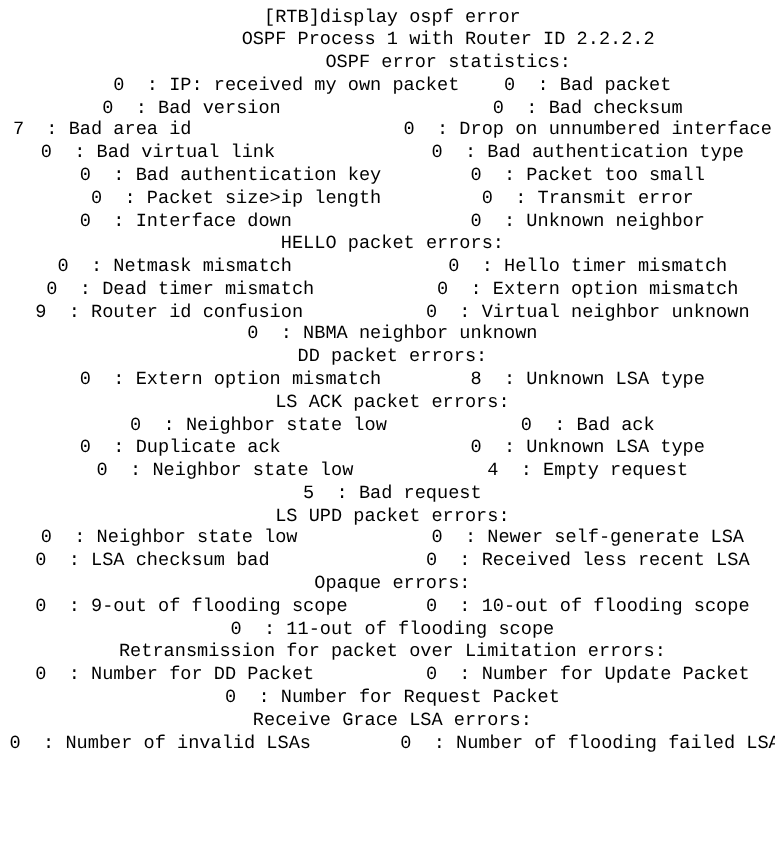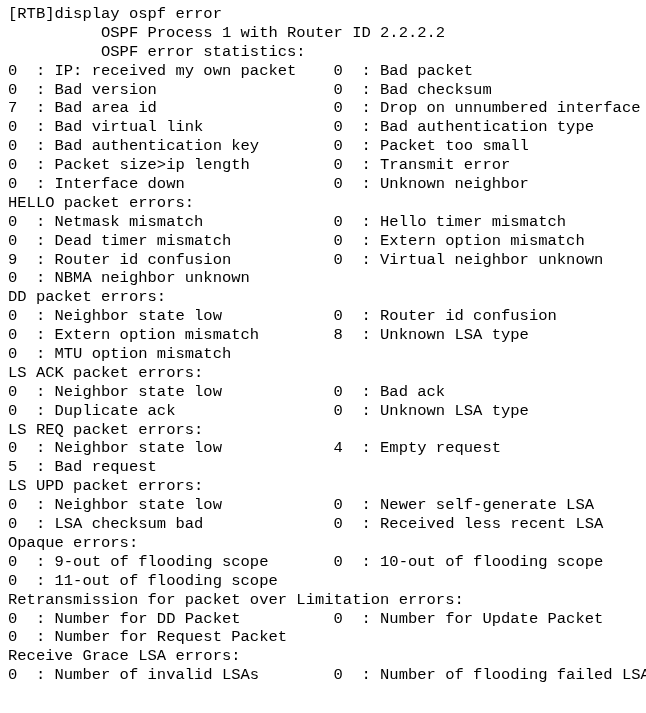--- a/index.html
+++ b/index.html
@@ -17,20 +17,21 @@
     padding: 5px 0 0 8px;
     background: #ffffff;
     color: #000000;
     font-family: "Liberation Mono", "DejaVu Sans Mono", monospace;
     font-size: 15.5px;
     line-height: 18.9px;
   }
   .line {
     white-space: pre;
     height: 18.9px;
+    text-align: center;
   }
   .line.indent-title { padding-left: 93px; }
 </style>
 </head>
 <body>
 
 <div class="terminal">
   <div class="line">[RTB]display ospf error</div>
   <div class="line indent-title">OSPF Process 1 with Router ID 2.2.2.2</div>
   <div class="line indent-title">OSPF error statistics:</div>
@@ -41,27 +42,24 @@
       <div class="line">0  : Bad virtual link              0  : Bad authentication type</div>
       <div class="line">0  : Bad authentication key        0  : Packet too small</div>
       <div class="line">0  : Packet size&gt;ip length         0  : Transmit error</div>
       <div class="line">0  : Interface down                0  : Unknown neighbor</div>
       <div class="line">HELLO packet errors:</div>
       <div class="line">0  : Netmask mismatch              0  : Hello timer mismatch</div>
       <div class="line">0  : Dead timer mismatch           0  : Extern option mismatch</div>
       <div class="line">9  : Router id confusion           0  : Virtual neighbor unknown</div>
       <div class="line">0  : NBMA neighbor unknown</div>
       <div class="line">DD packet errors:</div>
-      <div class="line">0  : Neighbor state low            0  : Router id confusion</div>
       <div class="line">0  : Extern option mismatch        8  : Unknown LSA type</div>
-      <div class="line">0  : MTU option mismatch</div>
       <div class="line">LS ACK packet errors:</div>
       <div class="line">0  : Neighbor state low            0  : Bad ack</div>
       <div class="line">0  : Duplicate ack                 0  : Unknown LSA type</div>
-      <div class="line">LS REQ packet errors:</div>
       <div class="line">0  : Neighbor state low            4  : Empty request</div>
       <div class="line">5  : Bad request</div>
       <div class="line">LS UPD packet errors:</div>
       <div class="line">0  : Neighbor state low            0  : Newer self-generate LSA</div>
       <div class="line">0  : LSA checksum bad              0  : Received less recent LSA</div>
       <div class="line">Opaque errors:</div>
       <div class="line">0  : 9-out of flooding scope       0  : 10-out of flooding scope</div>
       <div class="line">0  : 11-out of flooding scope</div>
       <div class="line">Retransmission for packet over Limitation errors:</div>
       <div class="line">0  : Number for DD Packet          0  : Number for Update Packet</div>

